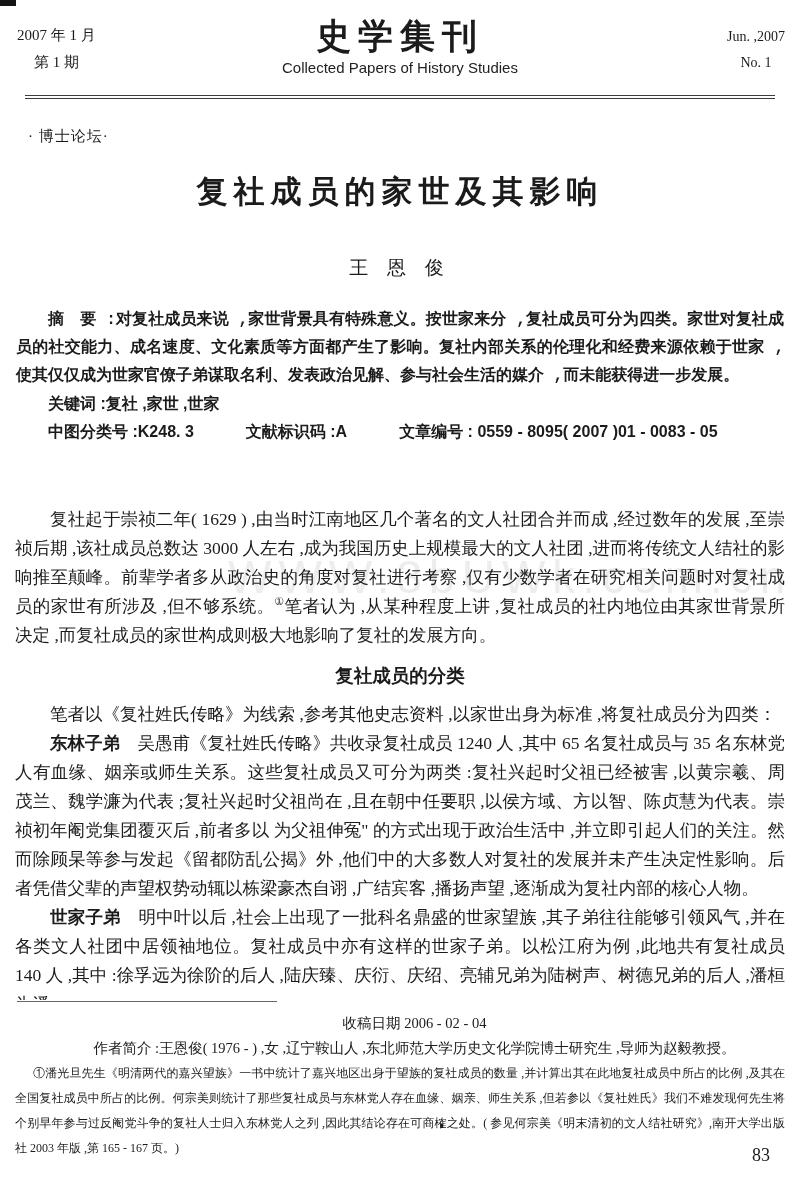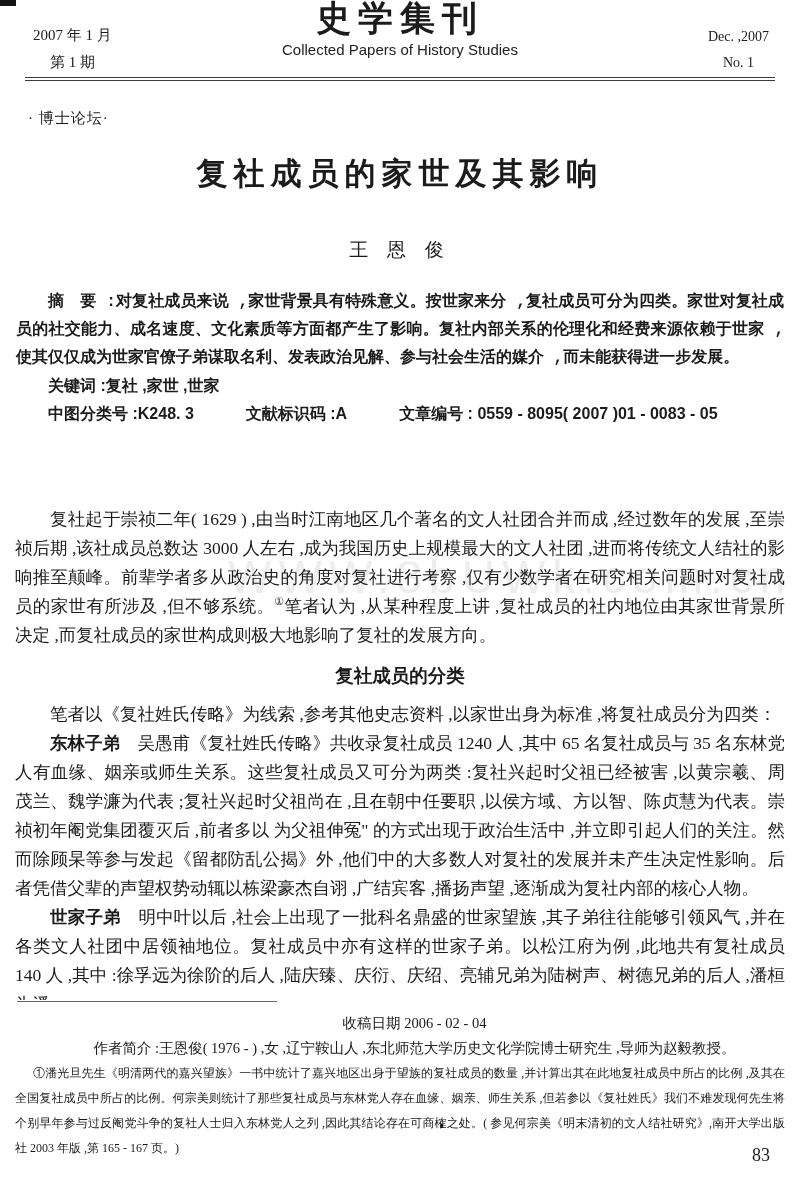--- a/index.html
+++ b/index.html
@@ -12,21 +12,21 @@
   }
   .page {
     position:relative;
     width:800px; height:1198px;
     background:#ffffff;
     overflow:hidden;
   }
   .scan-corner { position:absolute; top:0; left:0; width:16px; height:6px; background:#151515; }
 
   
-  .masthead { position:relative; margin:0 27px; height:70px; }
+  .masthead { position:relative; margin:0 11px; padding-top:18px; height:70px; }
   .mh-left { position:absolute; left:6px; top:22px; text-align:center; font-size:15px; line-height:27px; }
   .mh-center { text-align:center; }
   .journal-title {
     font-size:35px; line-height:38px; letter-spacing:7px;
     font-weight:600; font-family:"Liberation Serif", serif;
   }
   .journal-en {
     font-size:15px; margin-top:3px;
     font-family:"Liberation Sans", sans-serif; color:#222;
   }
@@ -97,21 +97,21 @@
   <div class="masthead">
     <div class="mh-left">
       <div>2007 年 1 月</div>
       <div>第 1 期</div>
     </div>
     <div class="mh-center">
       <div class="journal-title">史学集刊</div>
       <div class="journal-en">Collected Papers of History Studies</div>
     </div>
     <div class="mh-right">
-      <div>Dec. ,2007</div>
+      <div>Jun. ,2007</div>
       <div>No. 1</div>
     </div>
   </div>
   <div class="double-rule"></div>
 
   <div class="column-label">· 博士论坛·</div>
   <div class="article-title">复社成员的家世及其影响</div>
   <div class="author">王 恩 俊</div>
 
   <div class="abstract-block">

